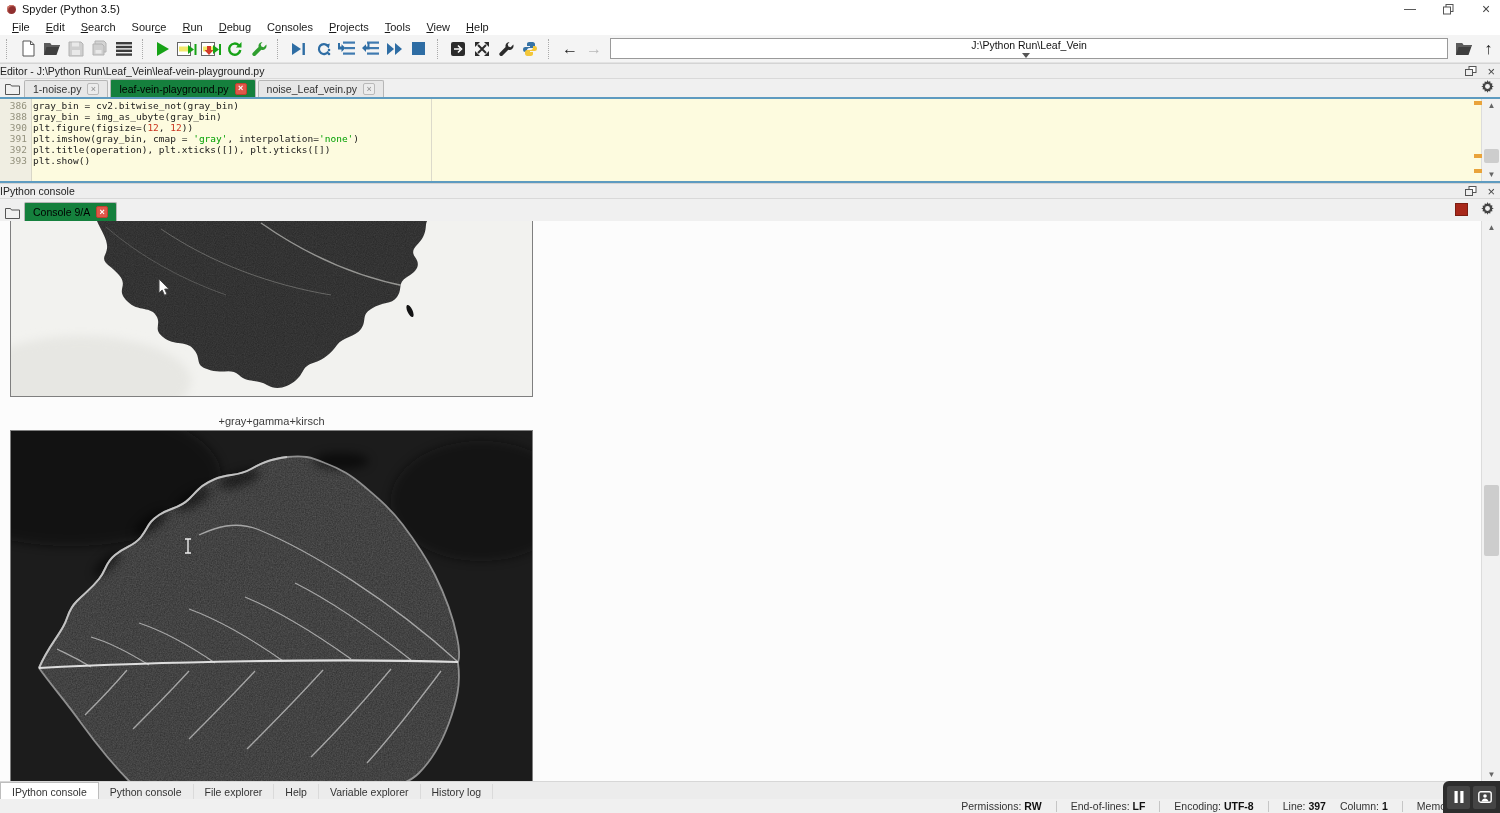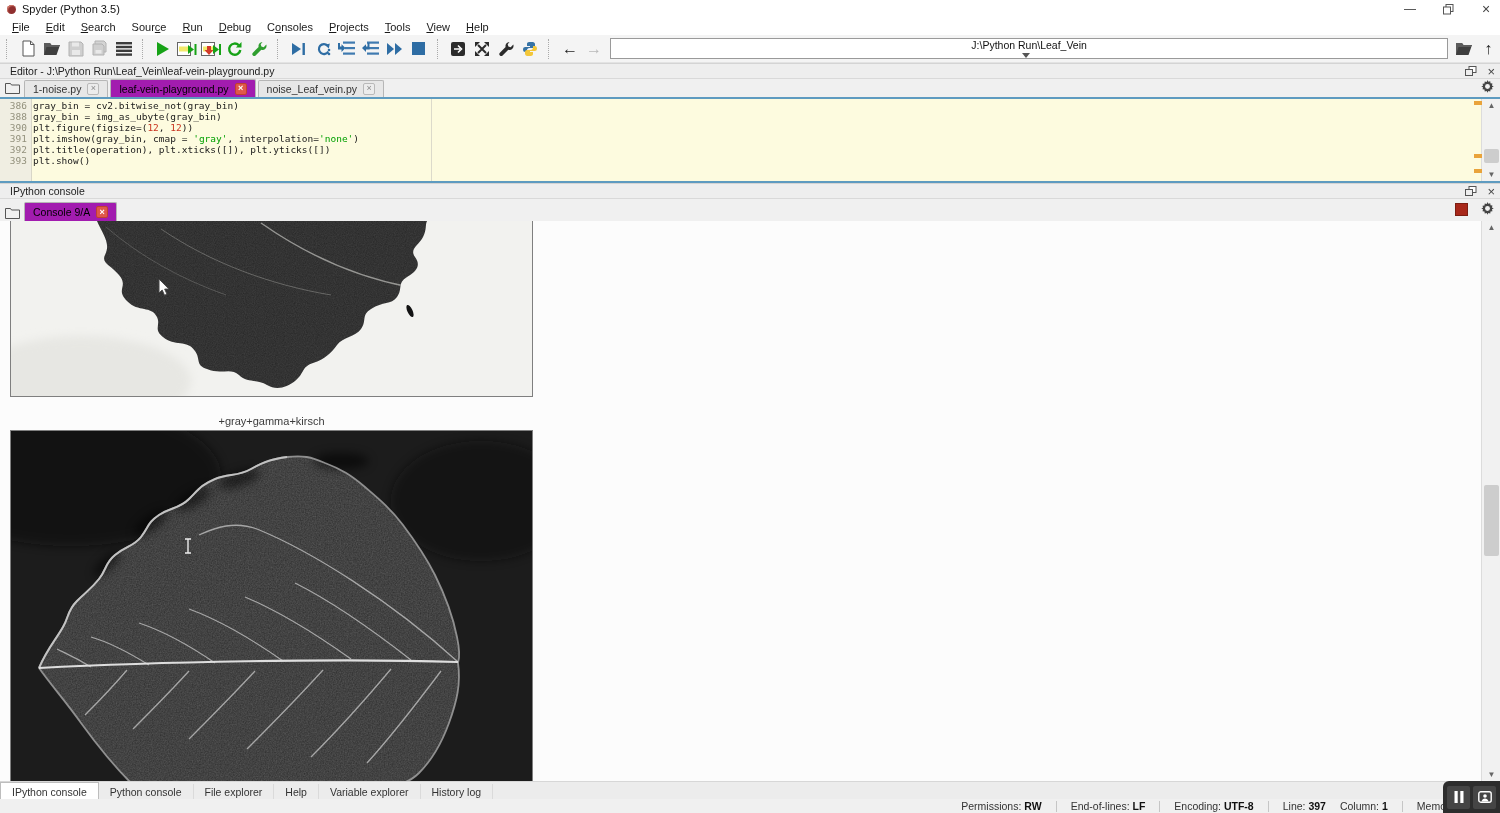--- a/index.html
+++ b/index.html
@@ -20,27 +20,27 @@
   .tsep{width:5px;height:20px;border-left:1px dotted #aaa;margin:0 4px 0 6px;}
   .tbtn{width:25px;height:24px;display:flex;align-items:center;justify-content:center;}
   .tbtn svg{display:block;}
   .glyphbtn{font-size:16px;font-weight:bold;color:#222;line-height:1;}
   .dim{color:#b9b9b9;}
   .addrwrap{display:flex;align-items:center;height:19px;border:1px solid #9a9a9a;background:#fff;width:873px;margin:0 4px;flex-direction:column;}
   .addrtext{flex:1;padding:0 5px;font-size:10.5px;color:#111;white-space:nowrap;overflow:hidden;}
   .caret{width:0;height:0;border-left:4px solid transparent;border-right:4px solid transparent;border-top:5px solid #555;margin-right:6px;}
   
   .panehdr{width:1500px;height:16px;background:#eeeeee;border-top:1px solid #d4d4d4;border-bottom:1px solid #d9d9d9;
-           display:flex;align-items:center;font-size:10.5px;color:#222;padding-left:10px;box-sizing:border-box;}
+           display:flex;align-items:center;font-size:10.5px;color:#222;padding-left:0;box-sizing:border-box;}
   .panehdr .hicons{position:absolute;right:5px;display:flex;gap:10px;align-items:center;}
   .tabbar{width:1500px;height:18px;background:#f0f0f0;display:flex;align-items:flex-end;}
   .browsebtn{width:24px;height:17px;display:flex;align-items:center;justify-content:center;}
   .tab{height:16px;display:flex;align-items:center;gap:6px;padding:0 8px;border:1px solid #b6b6b6;border-bottom:none;
        background:#e7e7e7;font-size:10.5px;color:#333;margin-right:2px;border-radius:2px 2px 0 0;}
-  .tab.active{background:#a21caf;height:17px;color:#000;}
+  .tab.active{background:#15803d;height:17px;color:#000;}
   .closebox{width:12px;height:12px;display:flex;align-items:center;justify-content:center;font-size:9px;line-height:1;
             border-radius:2px;background:#ececec;border:1px solid #b9b9b9;color:#8a8a8a;box-sizing:border-box;}
   .closebox.red{background:#e0574a;border-color:#c0402f;color:#fff;font-weight:bold;}
   .tabgear{position:absolute;right:6px;bottom:2px;}
   
   .codeframe{left:0;top:97px;width:1500px;height:86px;border-top:2px solid #5e9bc0;border-bottom:2px solid #5e9bc0;
              box-sizing:border-box;background:#fdfbdf;overflow:hidden;}
   .gutter{position:absolute;left:0;top:0;width:31px;height:100%;background:#f0eee2;border-right:1px solid #d8d6c8;}
   .edgeline{position:absolute;left:431px;top:0;width:1px;height:100%;background:#dcdacb;}
   .code-line{position:relative;height:11px;line-height:11px;white-space:pre;font-family:"DejaVu Sans Mono","Liberation Mono",monospace;font-size:9.5px;}
@@ -270,21 +270,21 @@
     <span>Editor - J:\Python Run\Leaf_Vein\leaf-vein-playground.py</span>
     <span class="hicons">
       <svg width="12" height="11" viewBox="0 0 12 11">
           <rect x="4" y="0.5" width="7" height="6" fill="#fff" stroke="#555"></rect>
           <rect x="0.5" y="3.5" width="7" height="6" fill="#eee" stroke="#555"></rect>
         </svg>
       <span style="font-size:13px;color:#444;line-height:1;">×</span>
     </span>
   </div>
 
-  <div class="abs tabbar" style="top:79px;align-items:center;">
+  <div class="abs tabbar" style="top:79px;">
     <span class="browsebtn">
       <svg width="15" height="12" viewBox="0 0 15 12">
           <path d="M.5 1.5h5l1 1.5h8v8.5H.5z" fill="none" stroke="#555"></path>
         </svg>
     </span>
     <span class="tab">
       <span>1-noise.py</span>
       <span class="closebox">×</span>
     </span>
     <span class="tab active">

